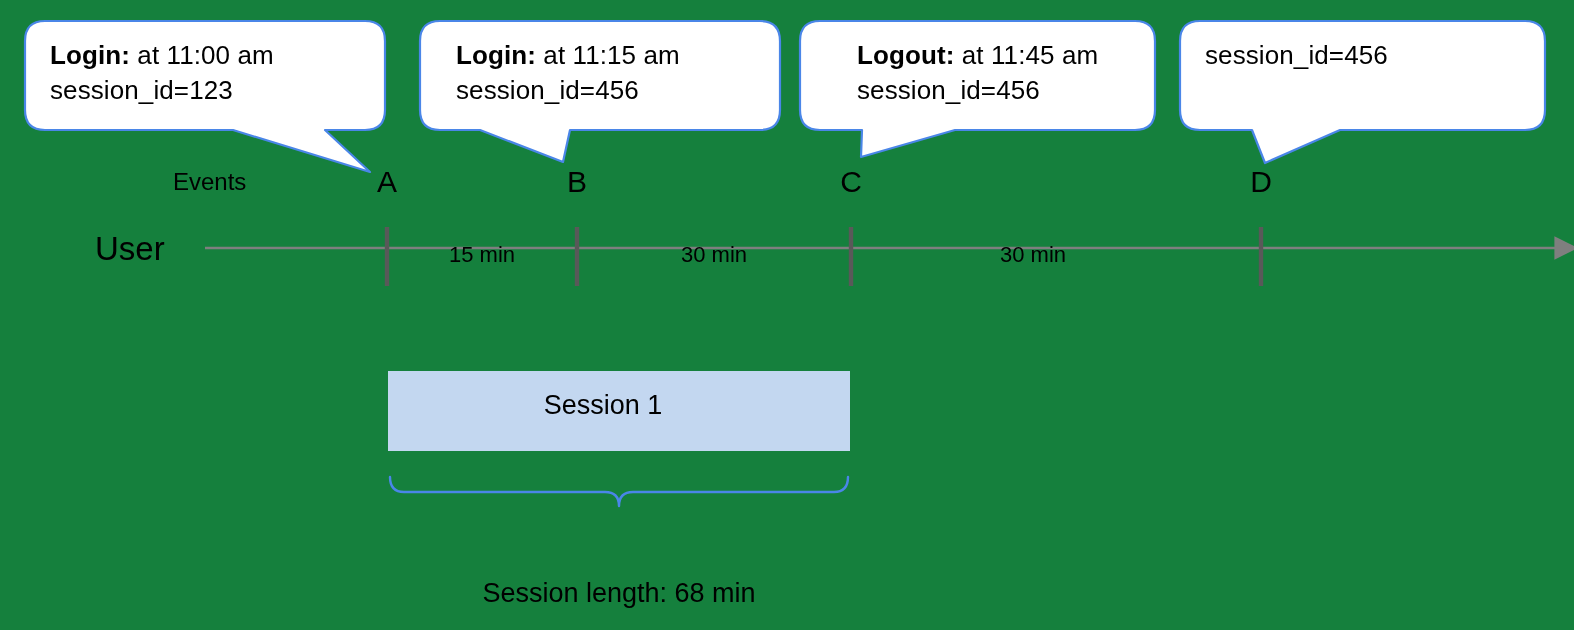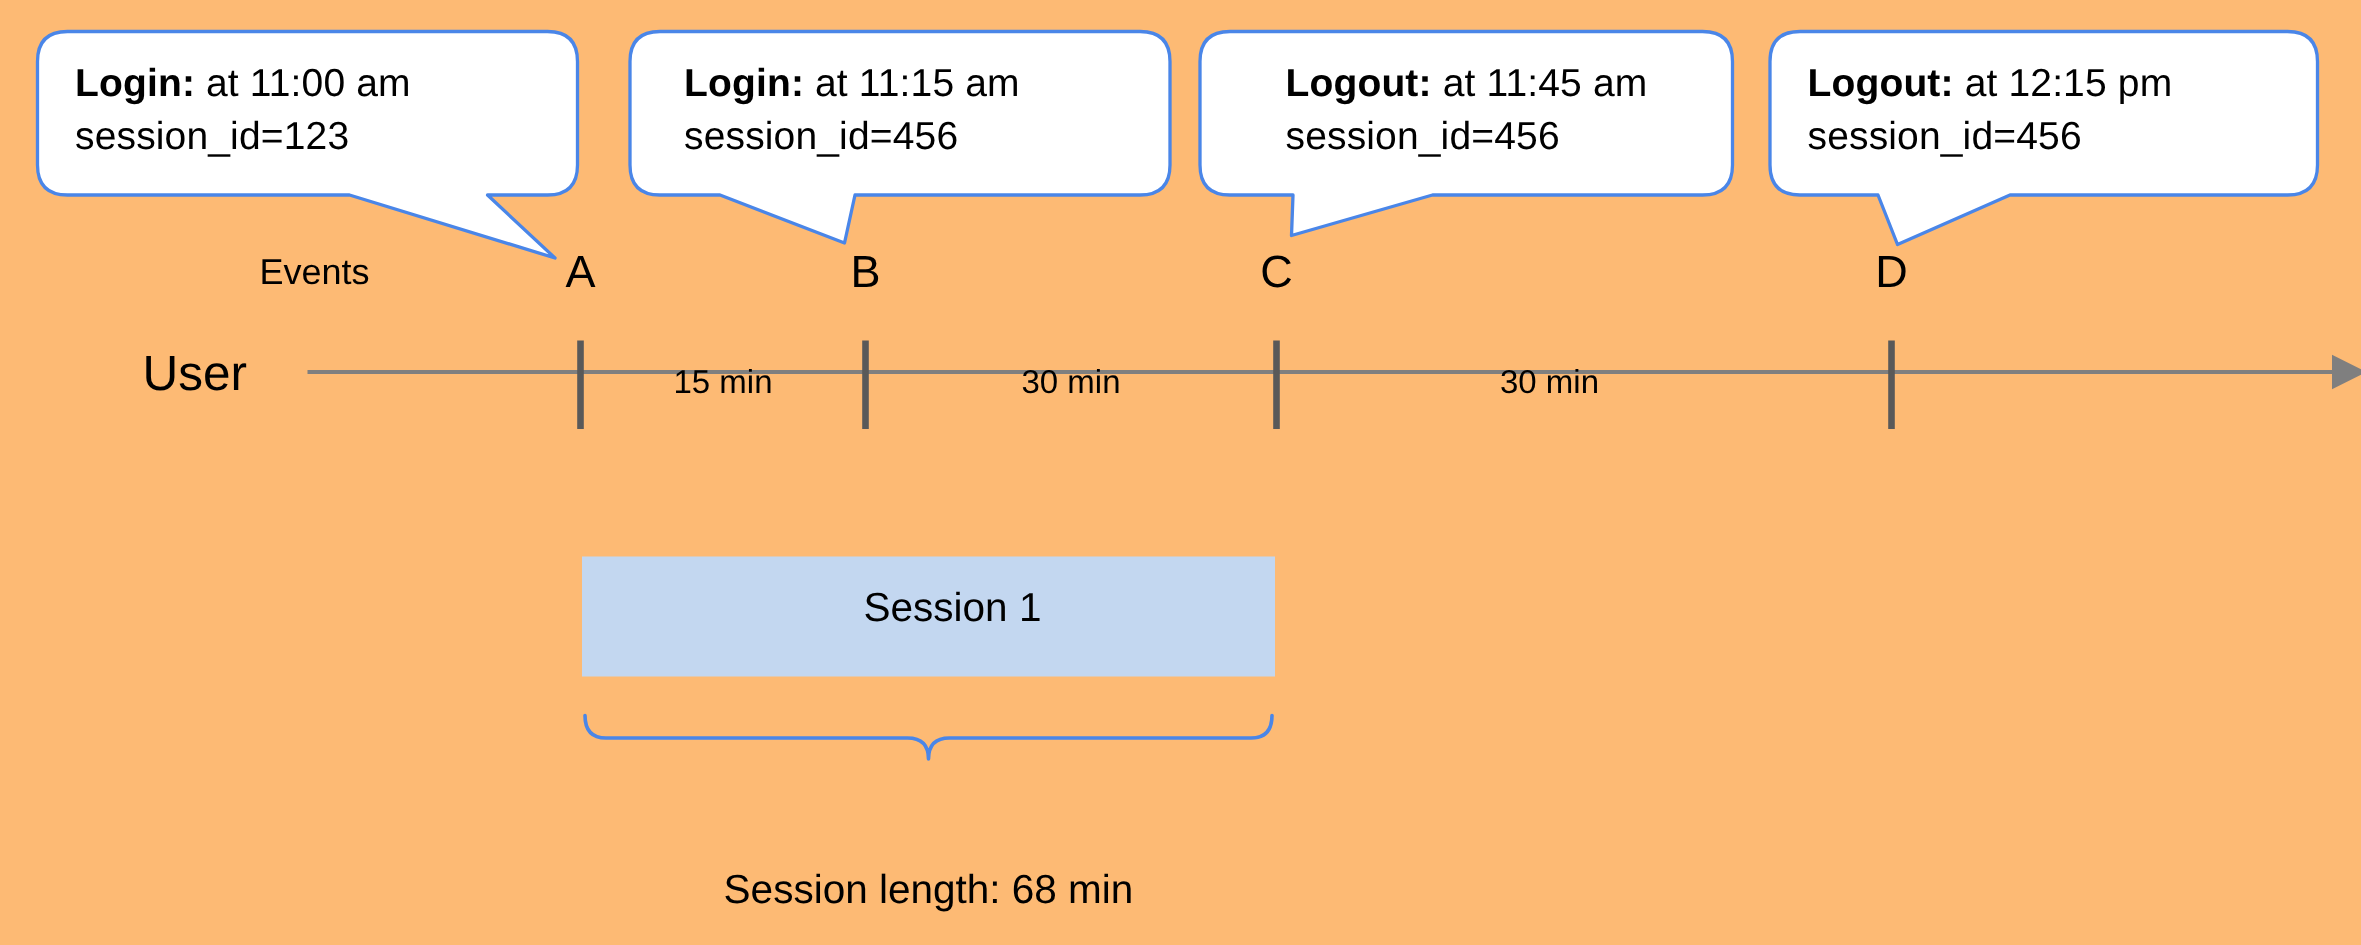--- a/index.html
+++ b/index.html
@@ -8,21 +8,21 @@
     background: #ffffff;
   }
   body {
     font-family: "Liberation Sans", sans-serif;
     -webkit-font-smoothing: antialiased;
   }
   #stage {
     position: relative;
     width: 1574px;
     height: 630px;
-    background: #fdba74;
+    background: #15803d;
     overflow: hidden;
   }
   #vectors {
     position: absolute;
     left: 0;
     top: 0;
     width: 1574px;
     height: 630px;
   }
 
@@ -61,21 +61,21 @@
   .interval-label {
     font-size: 22px;
     text-align: center;
     margin-top: 44px;
   }
 
   
   #session-bar {
     position: absolute;
     z-index: 2;
-    left: 404px;
+    left: 372px;
     top: 371px;
     width: 462px;
     height: 68px;
     display: flex;
     align-items: center;
     justify-content: center;
   }
   #session-bar-label {
     font-size: 27px;
     color: #000000;
@@ -159,24 +159,20 @@
 
   <div class="callout-text" style="left:857px; top:38px;">
     <div>
       <span class="k">Logout:</span>
       <span>at 11:45 am</span>
     </div>
     <div>session_id=456</div>
   </div>
 
   <div class="callout-text" style="left:1205px; top:38px;">
-    <div>
-      <span class="k">Logout:</span>
-      <span>at 12:15 pm</span>
-    </div>
     <div>session_id=456</div>
   </div>
 
   <div class="axis-label row-title" style="left:173px; top:168px;">Events</div>
 
   <div class="axis-label lane-title" style="left:95px; top:230px;">User</div>
 
   <div class="axis-label event-letter" style="left:357px; top:165px; width:60px;">A</div>
   <div class="axis-label event-letter" style="left:547px; top:165px; width:60px;">B</div>
   <div class="axis-label event-letter" style="left:821px; top:165px; width:60px;">C</div>

